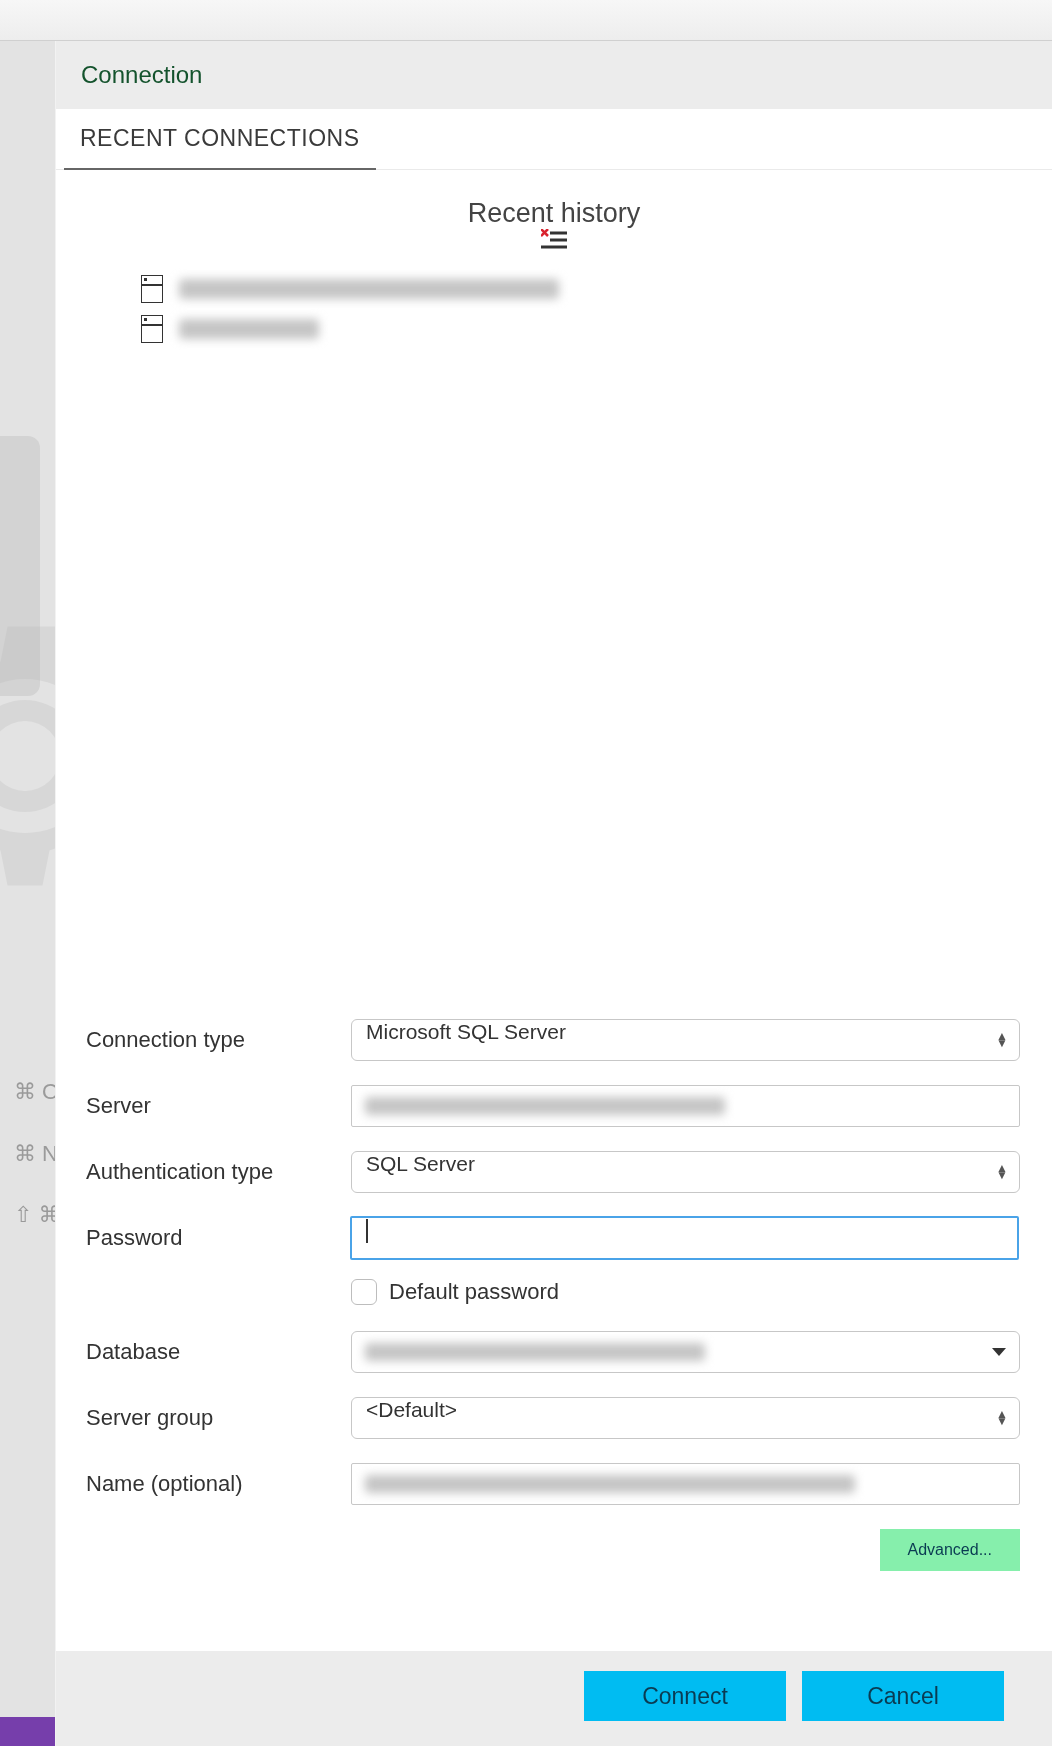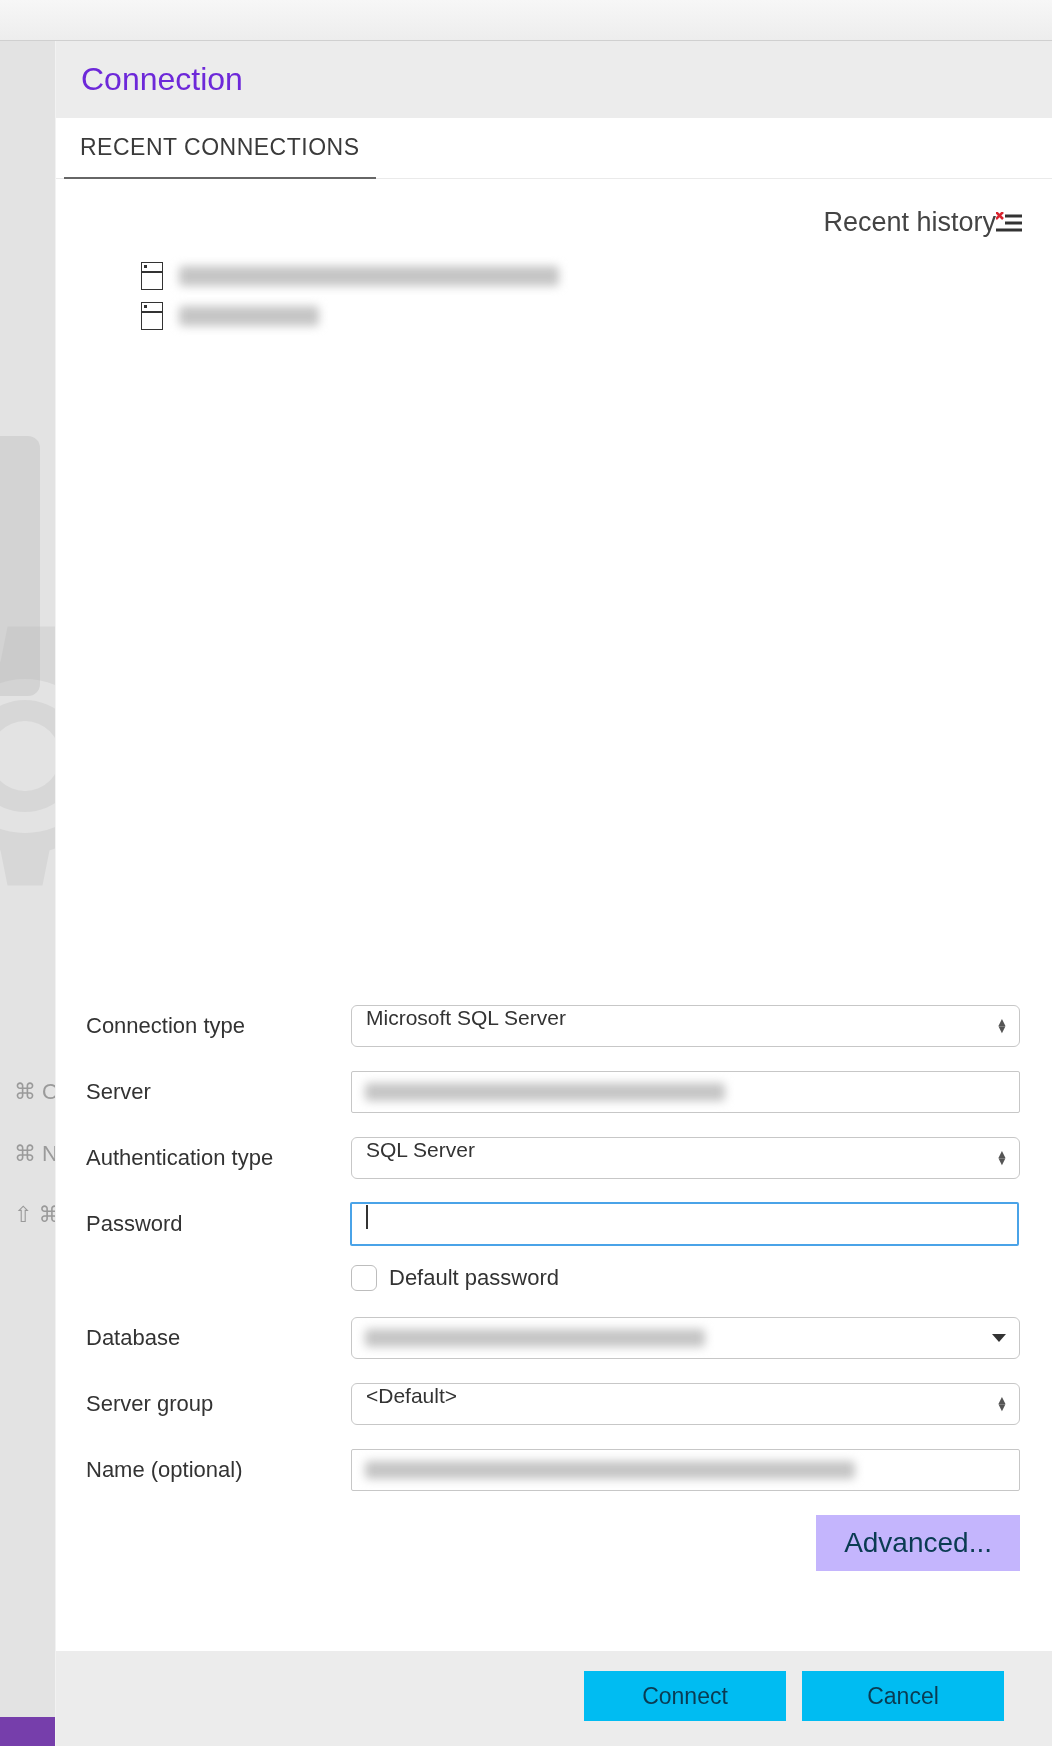--- a/index.html
+++ b/index.html
@@ -63,22 +63,22 @@
     top: 0;
     bottom: 0;
     background: #fff;
     border-left: 1px solid rgba(0,0,0,0.05);
     display: flex;
     flex-direction: column;
   }
   .modal-header {
     background: #ececec;
     padding: 20px 25px;
-    font-size: 32px;
-    color: #6d28d9;
+    font-size: 24px;
+    color: #14532d;
   }
   .tabs {
     display: flex;
     border-bottom: 1px solid #eaeaea;
     gap: 41px;
   }
   .tab {
     padding: 16px 16px 16px;
     margin-left: 8px;
     font-size: 23px;
@@ -91,22 +91,23 @@
     border-bottom: 2px solid #666;
     margin-bottom: -1px;
   }
   .history-section {
     padding: 28px 30px 10px 30px;
     flex: 1;
     position: relative;
   }
   .history-head {
     display: flex;
-    justify-content: flex-end;
+    justify-content: center;
     align-items: center;
+    flex-direction: column;
   }
   .history-title {
     font-size: 27px;
     color: #444;
   }
   .clear-btn {
     cursor: pointer;
   }
   .clear-btn svg { display:block; }
   .history-list { margin-top: 18px; padding-left: 55px; }
@@ -214,24 +215,24 @@
     border: 1.5px solid #bdbdbd;
     border-radius: 6px;
     background: #fff;
   }
   .check-label { font-size: 22px; color: #333; }
   .advanced-row {
     display: flex; justify-content: flex-end;
     margin-top: 2px;
   }
   .advanced-btn {
-    background: #c4b5fd;
+    background: #86efac;
     color: #0a3b52;
     border: none;
-    font-size: 28px;
+    font-size: 16px;
     padding: 12px 28px;
     cursor: pointer;
   }
   .footer {
     background: #ececec;
     padding: 20px 48px 26px;
     display: flex;
     justify-content: flex-end;
     gap: 16px;
   }

